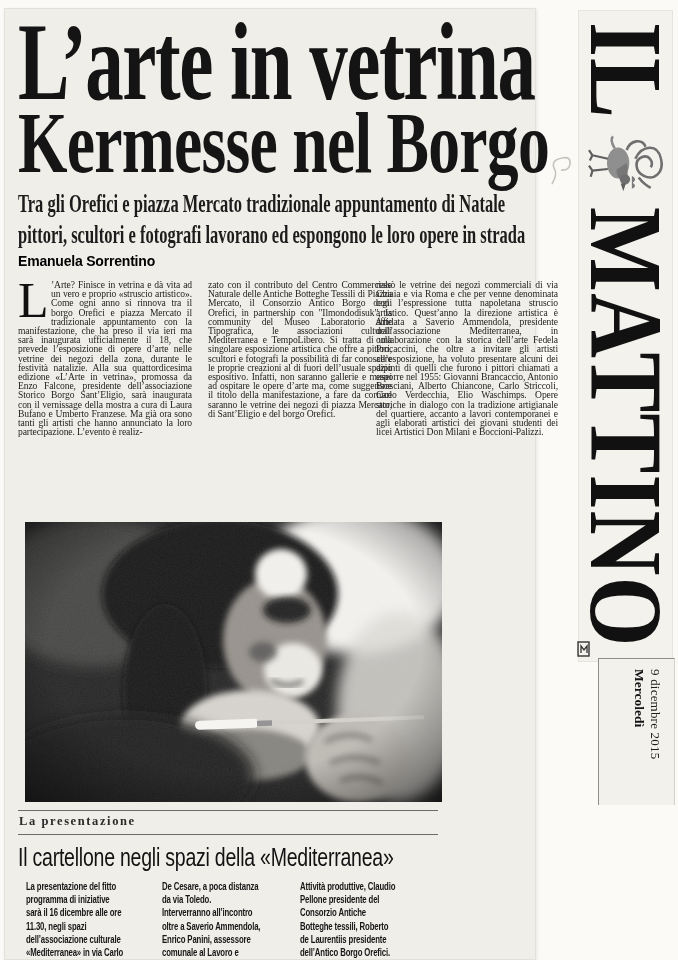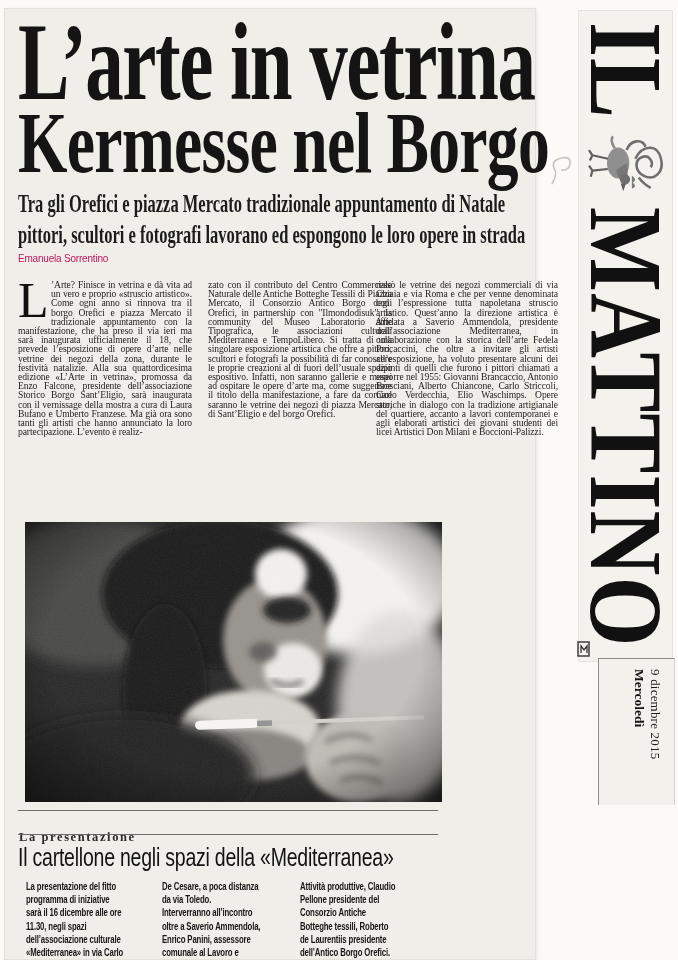--- a/index.html
+++ b/index.html
@@ -24,21 +24,21 @@
     font-weight:700;font-size:86px;line-height:78px;letter-spacing:-1px;color:#151515;
   }
   .h2 .scale{display:inline-block;transform:scaleX(.74);transform-origin:0 0;white-space:pre;}
   .subhead{
     left:14px;top:180px;width:850px;
     font-weight:700;font-size:25px;line-height:31px;color:#1c1c1c;
     transform:scaleX(.66);transform-origin:0 0;white-space:pre;
   }
   .byline{
     left:14px;top:245px;width:220px;
-    font-family:"Liberation Sans", sans-serif;font-weight:400;font-size:10px;color:#be185d;
+    font-family:"Liberation Sans", sans-serif;font-weight:700;font-size:14px;color:#000000;
     letter-spacing:-.2px;
   }
   .bodycol{
     top:272px;height:242px;overflow:hidden;
     font-size:9.6px;line-height:9.2px;letter-spacing:-.1px;
     text-align:justify;color:#1e1e1e;
   }
   .bodycol p{margin:0;}
   .bodycol p + p{text-indent:9px;}
   #col1{left:14px;width:174px;}
@@ -50,21 +50,21 @@
   }
   
   #photo{left:21px;top:514px;width:417px;height:280px;}
   #photo svg{display:block;}
   
   .rule{left:14px;width:420px;height:0;border-top:1px solid #6b6b68;}
   #rule-top{top:802px;}
   #rule-bottom{top:826px;}
   .kicker{
     left:15px;top:806px;
-    font-weight:700;font-size:12.5px;letter-spacing:1.6px;color:#2b2b2b;margin-top:16px;
+    font-weight:700;font-size:12.5px;letter-spacing:1.6px;color:#2b2b2b;
   }
   .h3{
     left:14px;top:834px;width:600px;
     font-family:"Liberation Sans", sans-serif;font-weight:400;
     font-size:26px;color:#121212;letter-spacing:-.3px;
     transform:scaleX(.75);transform-origin:0 0;white-space:pre;
   }
   .botcol{
     top:872px;width:168px;
     font-family:"Liberation Sans", sans-serif;font-weight:700;

